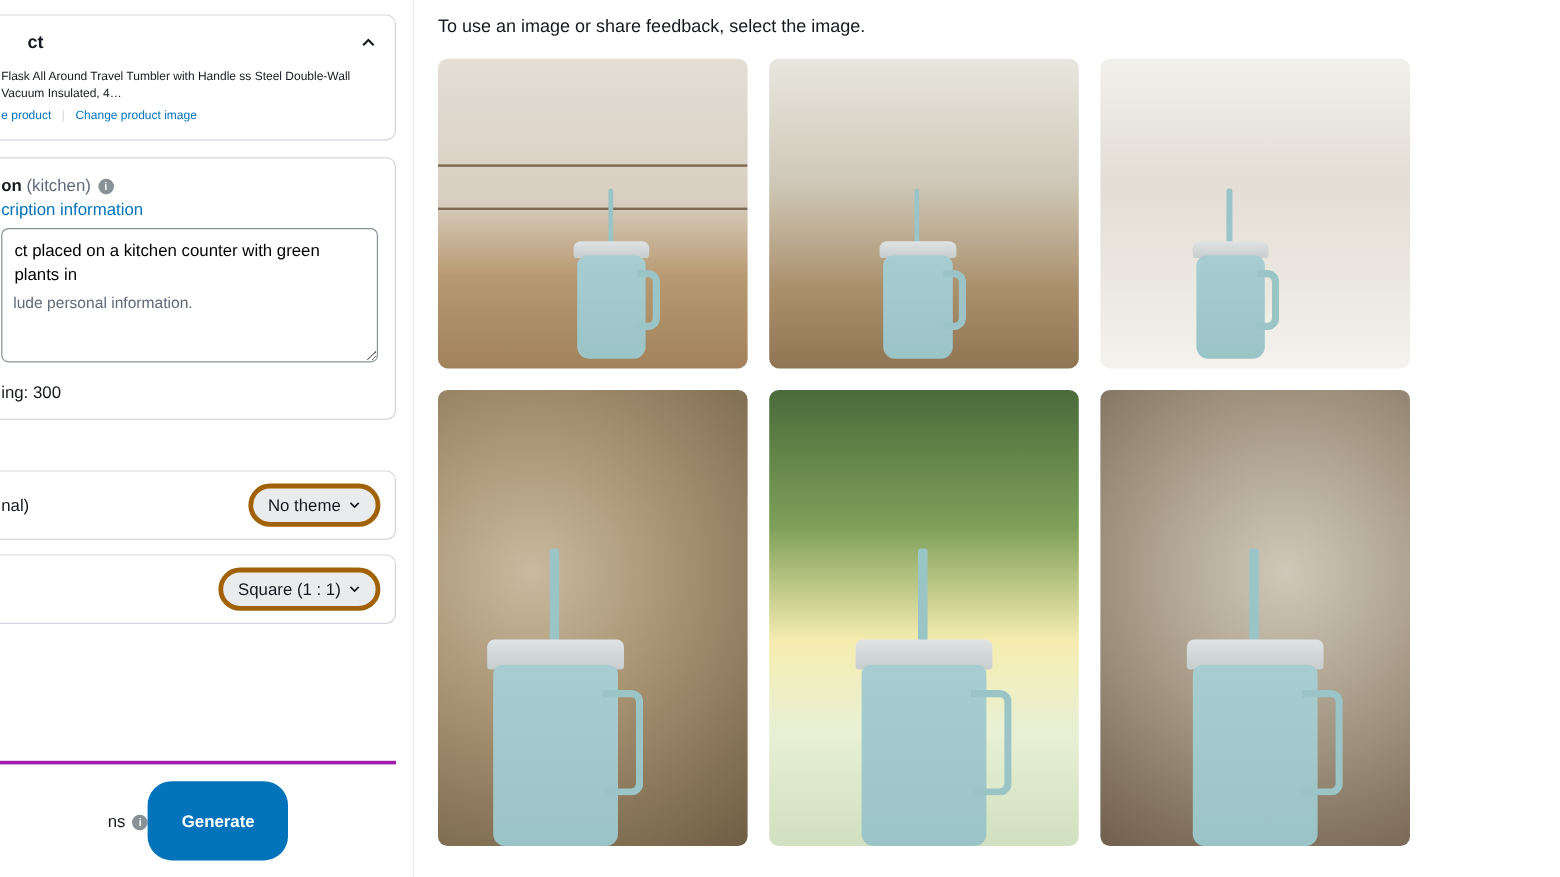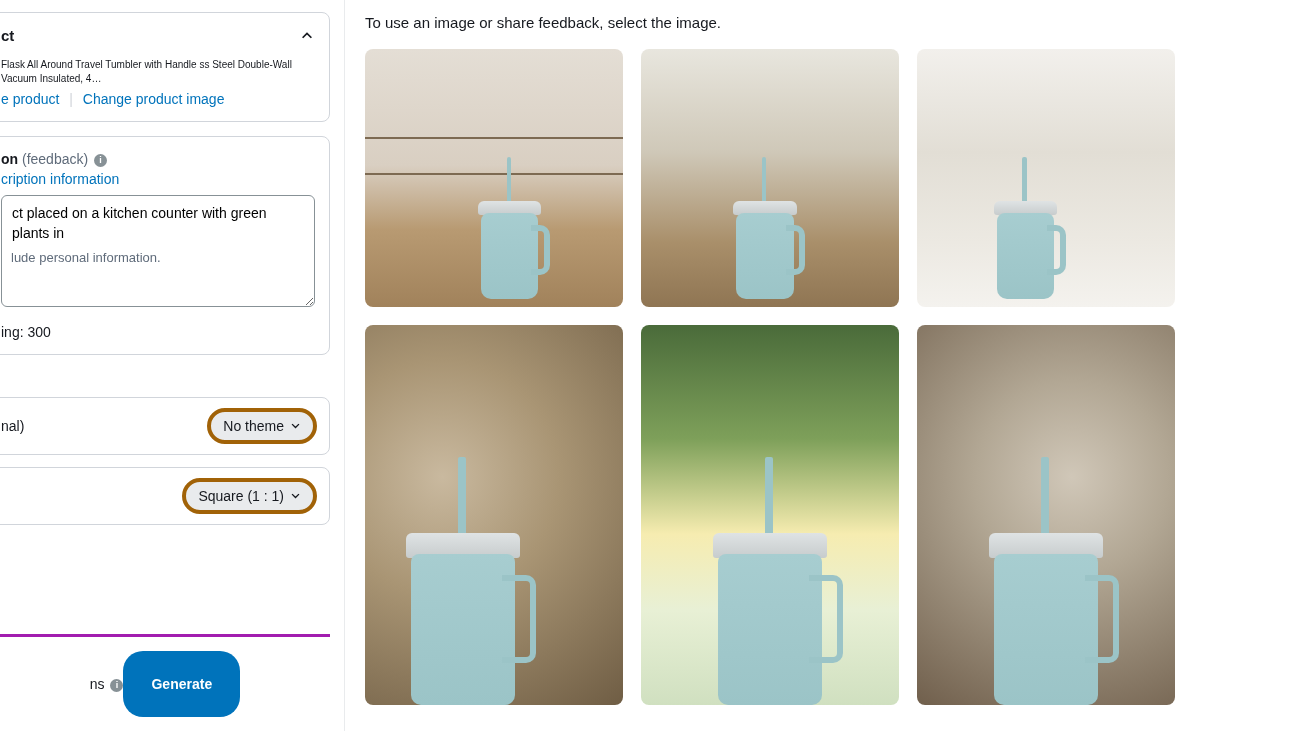--- a/index.html
+++ b/index.html
@@ -1,25 +1,25 @@
 <!DOCTYPE html>
 <html><head>
 <meta charset="utf-8">
 <style>
 * { box-sizing: border-box; margin: 0; padding: 0; }
 body { font-family: "Amazon Ember", Arial, sans-serif; font-size: 14px; color: #16191f; background: #fff; width: 1300px; height: 731px; overflow: hidden; position: relative; }
 .layout { display: flex; height: 100%; }
 .sidebar { width: 345px; border-right: 1px solid #e9ebed; padding: 12px 14px 12px 0; height: 100%; overflow: hidden; position: relative; }
 .panel { border: 1px solid #d1d5db; border-radius: 8px; margin-bottom: 14px; padding: 14px 14px 14px 0; margin-left: -60px; }
 .panel-inner { padding-left: 60px; }
-.panel-header { display: flex; justify-content: space-between; align-items: center; font-weight: 700; font-size: 15px; margin-bottom: 14px; }
+.panel-header { display: flex; justify-content: space-between; align-items: center; font-weight: 700; font-size: 15px; margin-bottom: 14px; padding-left: 22px; }
 .chevron { width: 16px; height: 16px; display: inline-flex; align-items: center; justify-content: center; }
 .chevron svg { width: 14px; height: 14px; }
 .product-name { font-size: 10px; line-height: 1.35; margin-bottom: 6px; }
-.link-row { font-size: 14px; }
+.link-row { font-size: 10px; }
 .link { color: #0073bb; cursor: pointer; }
 .divider-pipe { color: #d1d5db; margin: 0 6px; }
 .label-row { font-size: 14px; margin-bottom: 4px; }
 .optional { color: #5f6b7a; }
 .info-icon { display: inline-flex; width: 13px; height: 13px; border-radius: 50%; background: #879196; color: #fff; font-size: 9px; align-items: center; justify-content: center; font-weight: 700; margin-left: 2px; vertical-align: middle; }
 textarea.desc { width: 100%; height: 112px; border: 1px solid #879196; border-radius: 6px; padding: 8px 10px; font-family: inherit; font-size: 14px; resize: both; line-height: 1.4; }
 .hint { color: #5f6b7a; font-size: 13px; margin-top: 4px; }
 .counter { font-size: 14px; color: #16191f; margin-top: 10px; }
 .row-select { display: flex; justify-content: space-between; align-items: center; border: 1px solid #d1d5db; border-radius: 8px; padding: 10px 12px 10px 0; margin-left: -60px; margin-bottom: 12px; }
 .row-select .lbl { padding-left: 60px; font-size: 14px; }
@@ -69,21 +69,21 @@
           <span class="divider-pipe">|</span>
           <span class="link">Change product image</span>
         </div>
       </div>
     </div>
 
     <div class="panel">
       <div class="panel-inner">
         <div class="label-row">
           <b>on</b>
-          <span class="optional">(feedback)</span>
+          <span class="optional">(kitchen)</span>
           <span class="info-icon">i</span>
         </div>
         <div class="link" style="margin-bottom:8px">cription information</div>
         <textarea class="desc" style="">ct placed on a kitchen counter with green plants in </textarea>
         <div class="hint" style="position:relative; top:-64px; left:10px; pointer-events:none; height:0;">lude personal information.</div>
         <div class="counter">ing: 300</div>
       </div>
     </div>
 
     <div style="height:28px"></div>

